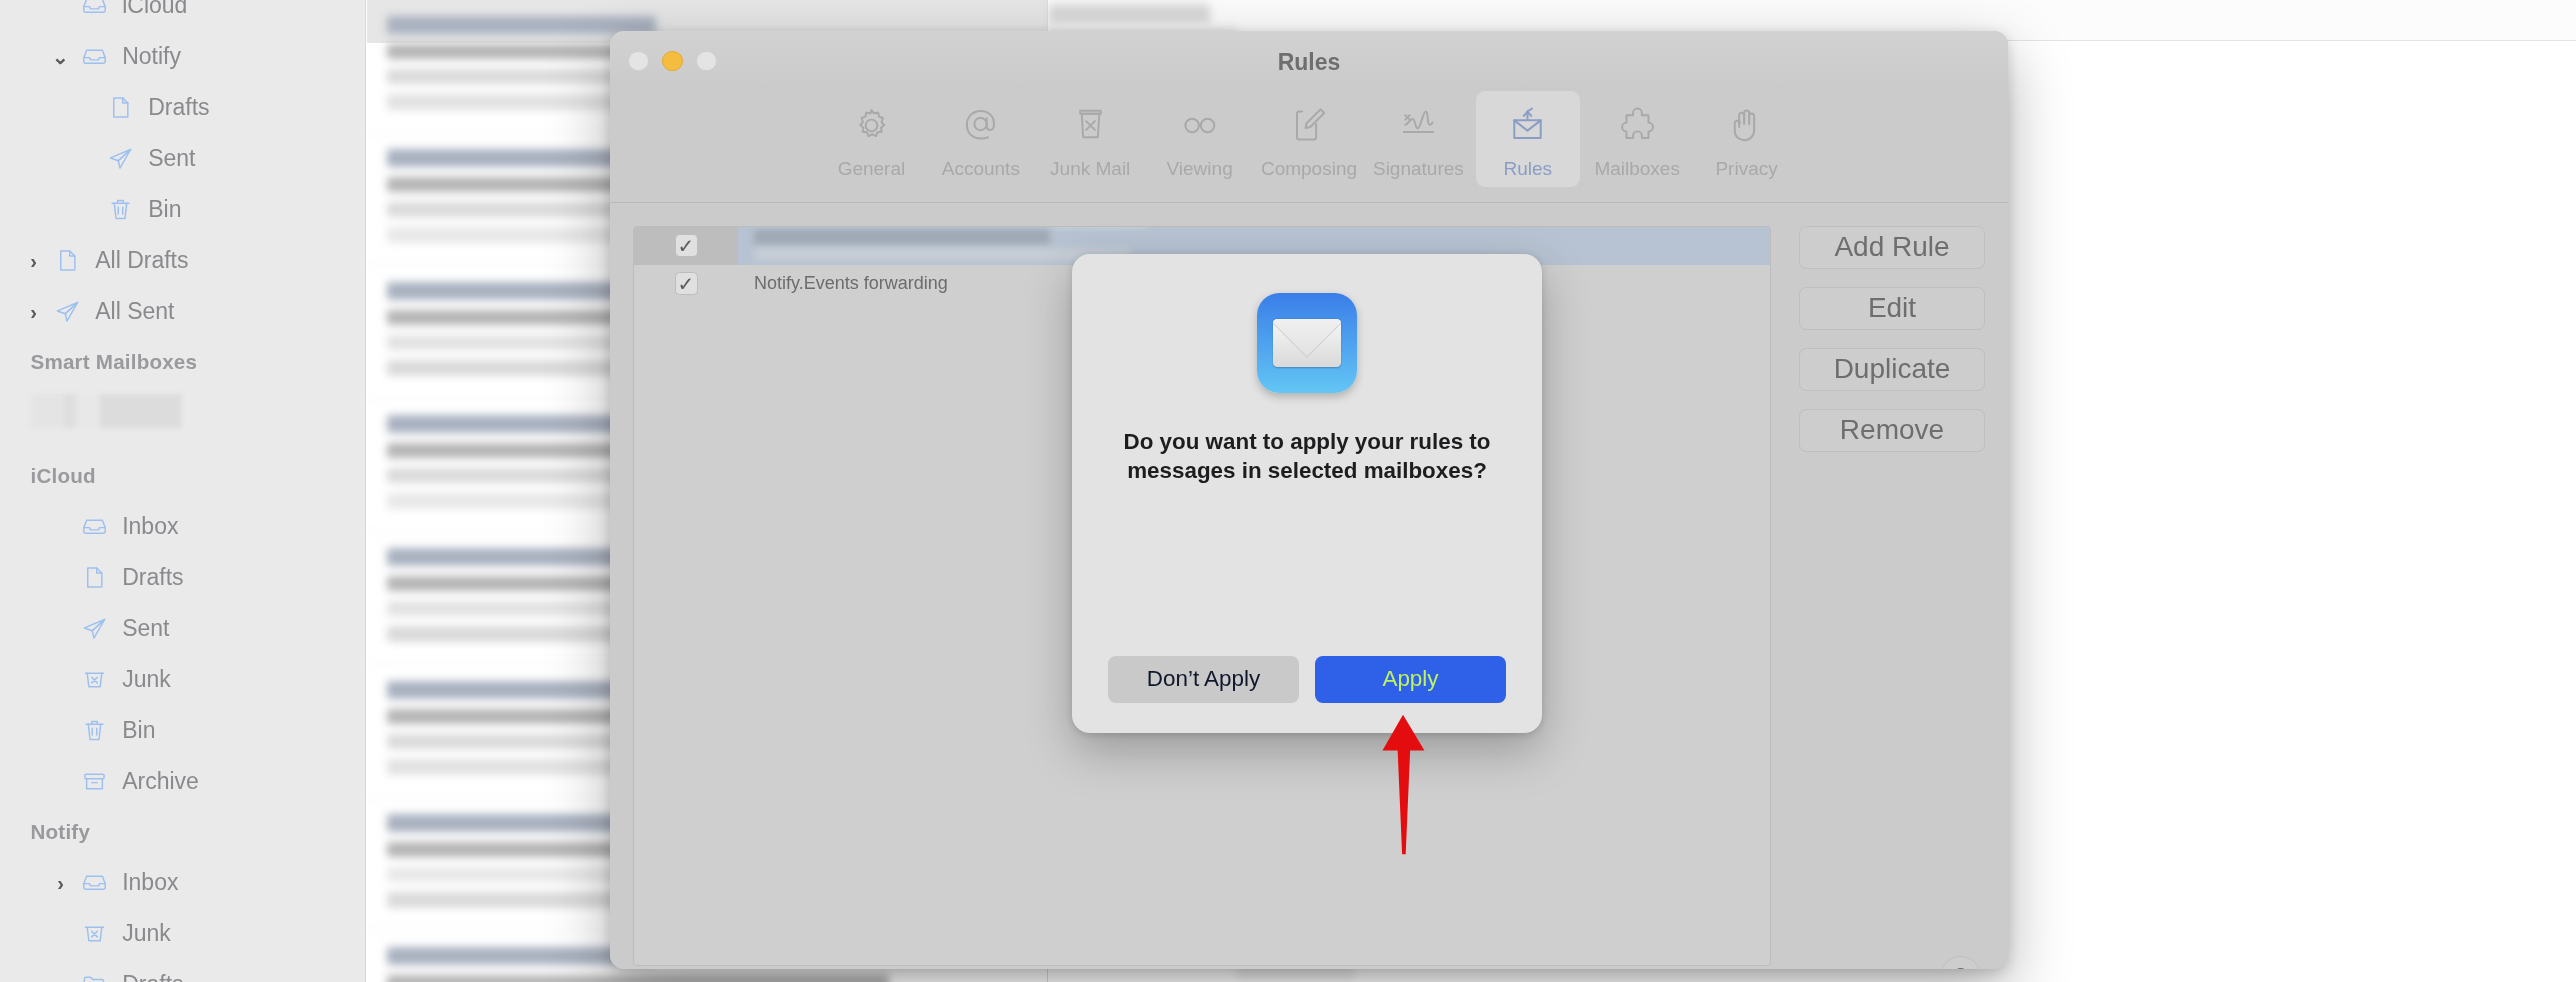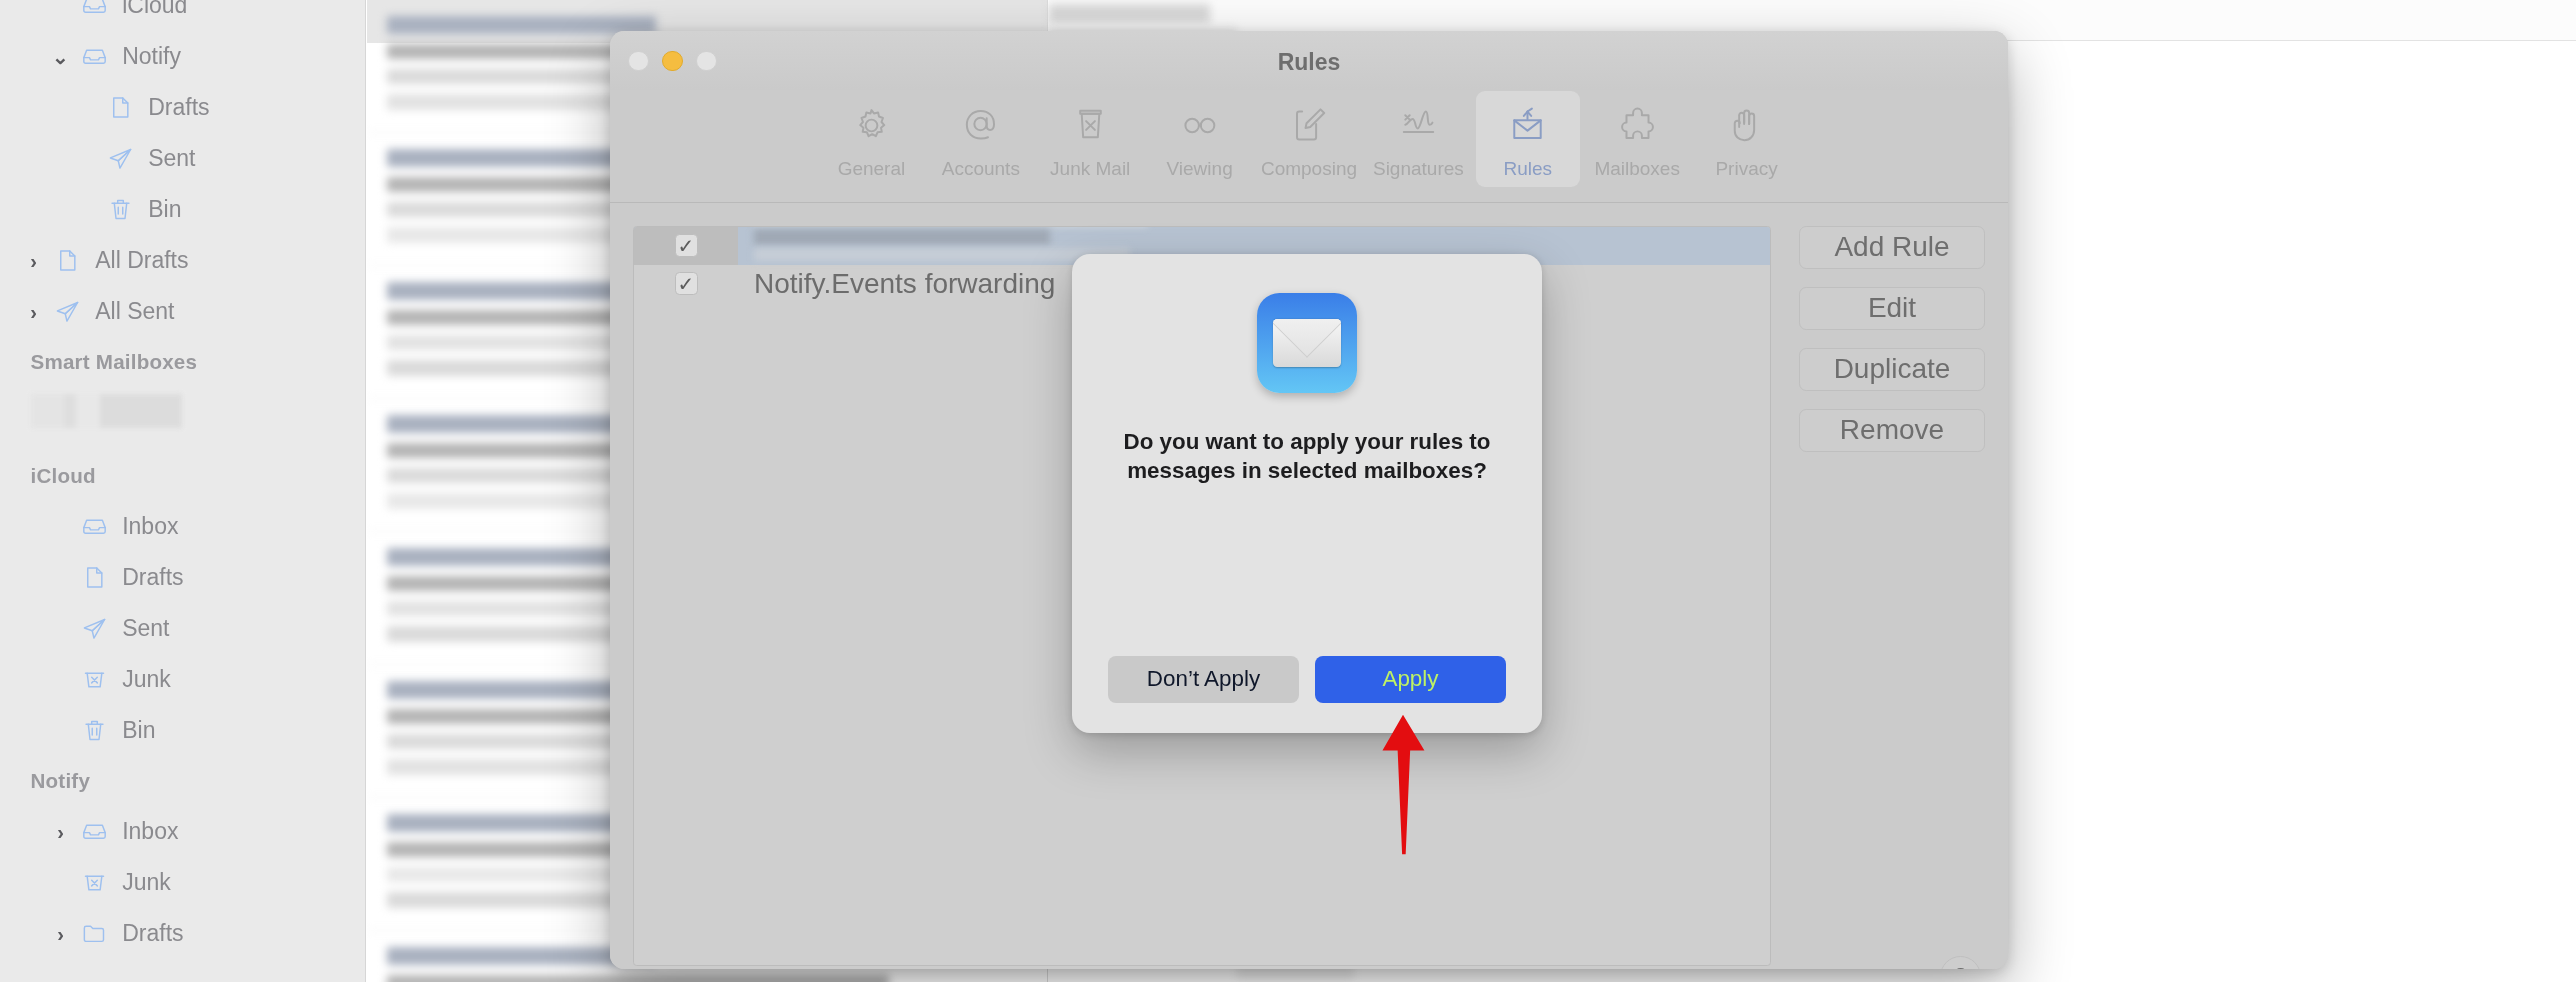--- a/index.html
+++ b/index.html
@@ -166,21 +166,21 @@
   .tbl-row { display: flex; align-items: center; height: 38px; position: relative; }
   .tbl-row.selected { background: #b7c3d2; }
   .tbl-row.selected .cell-active { background: #bdbdbd; }
   .cell-active { width: 104px; height: 38px; display: flex; align-items: center; justify-content: center; }
   .chk {
     width: 23px; height: 23px; border-radius: 4.5px;
     background: #e0e0e0; border: 0.9px solid #bdbdbd;
     display: flex; align-items: center; justify-content: center;
     color: #5c5c5c; font-size: 20px; line-height: 1;
   }
-  .cell-desc { padding-left: 16px; color: #6c6c6c; font-size: 28px; white-space: nowrap; }
+  .cell-desc { padding-left: 16px; color: #6c6c6c; font-size: 18px; white-space: nowrap; }
   .cell-desc.redacted {
     position: relative; width: 699px; height: 38px; padding: 0;
     margin-left: 16px;
   }
   .cell-desc.redacted i {
     position:absolute; display:block; border-radius:1.8px; filter: blur(3.6px);
   }
   .rd1 { left: 0;   top: 2.7px;  width: 296px; height: 16px; background:#9fa8b4; }
   .rd2 { left: 0;   top: 21.5px; width: 376px; height: 12.5px; background:#c6cdd6; }
   .rd3 { left: 0;   top: -10.8px;width: 394px; height: 10.8px; background:#cfd5dc; }
@@ -384,20 +384,31 @@
           <span class="sb-twisty"></span>
           <span class="sb-ic">
             <svg width="27" height="27" viewBox="0 0 24 24" fill="none" stroke="#9ec0ef" stroke-width="1.3" stroke-linecap="round" stroke-linejoin="round">
               <path d="M4.5 6.5h15"></path>
               <path d="M6.5 6.5 L8 20h8l1.5-13.5"></path>
               <path d="M9.5 6.5V4h5v2.5"></path>
               <path d="M10 10v6M14 10v6"></path>
             </svg>
           </span>
           <span class="sb-label">Bin</span>
+        </div>
+        <div class="sb-row indent-1">
+          <span class="sb-twisty"></span>
+          <span class="sb-ic">
+            <svg width="27" height="27" viewBox="0 0 24 24" fill="none" stroke="#9ec0ef" stroke-width="1.3" stroke-linecap="round" stroke-linejoin="round">
+              <rect x="3.5" y="5.5" width="17" height="4" rx="1"></rect>
+              <path d="M5 9.5v9h14v-9"></path>
+              <path d="M9.5 13h5"></path>
+            </svg>
+          </span>
+          <span class="sb-label">Archive</span>
         </div>
         <div class="sb-group">Notify</div>
         <div class="sb-row indent-1">
           <span class="sb-twisty">›</span>
           <span class="sb-ic">
             <svg width="27" height="27" viewBox="0 0 24 24" fill="none" stroke="#9ec0ef" stroke-width="1.3" stroke-linecap="round" stroke-linejoin="round">
               <path d="M2.5 13 L5 6.5 h14 L21.5 13 v3.5 a1.5 1.5 0 0 1-1.5 1.5H4a1.5 1.5 0 0 1-1.5-1.5z"></path>
               <path d="M2.5 13h5l1 2h7l1-2h5"></path>
             </svg>
           </span>

